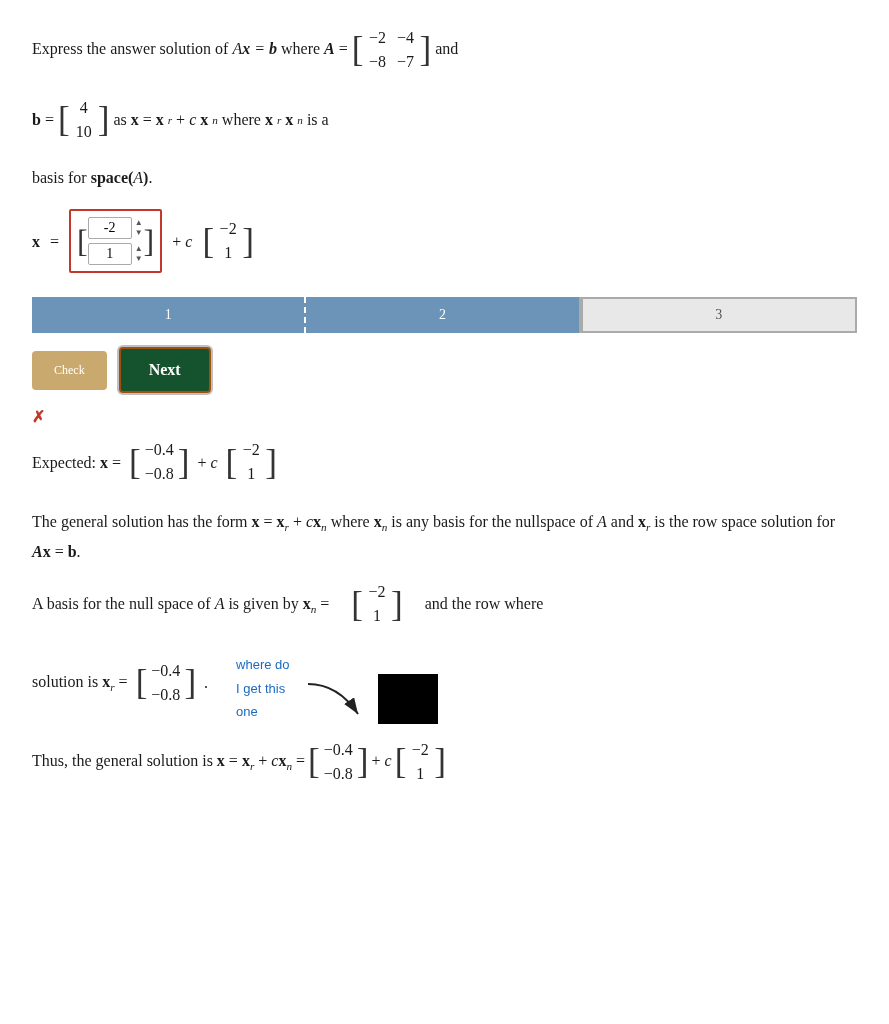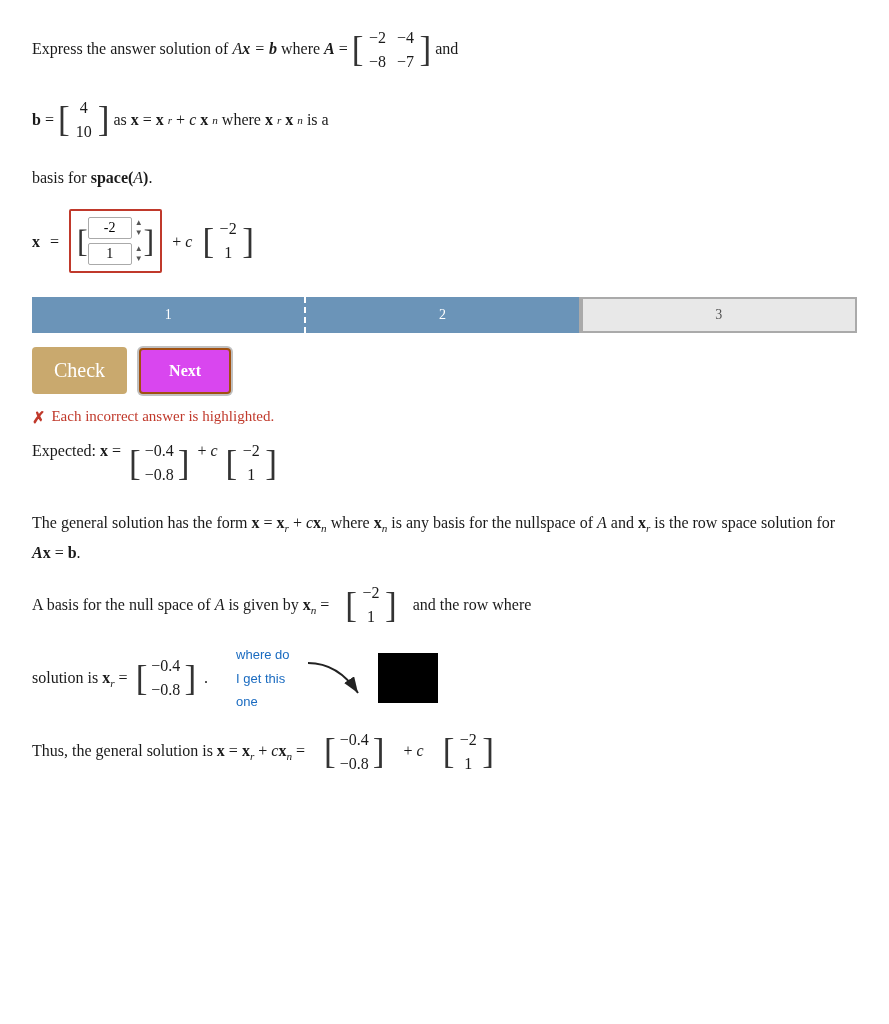--- a/index.html
+++ b/index.html
@@ -115,26 +115,26 @@
       align-items: center;
       gap: 12px;
       margin-bottom: 14px;
     }
     .btn-check {
       background: #c9a96e;
       color: #fff;
       border: none;
       border-radius: 4px;
       padding: 12px 22px;
-      font-size: 20px;
+      font-size: 12px;
       cursor: pointer;
       font-family: Georgia, serif;
     }
     .btn-next {
-      background: #d946ef;
+      background: #14532d;
       color: #fff;
       border: 2px solid #a05010;
       border-radius: 4px;
       padding: 12px 28px;
       font-size: 16px;
       cursor: pointer;
       font-family: Georgia, serif;
       font-weight: bold;
       box-shadow: 0 0 0 2px #c0c0c0;
     }
@@ -264,24 +264,23 @@
   </div>
 </div>
 
 <div class="btn-row">
   <button class="btn-check">Check</button>
   <button class="btn-next">Next</button>
 </div>
 
 <div class="error-msg">
   <span class="error-x">✗</span>
-  <span>Each incorrect answer is highlighted.</span>
-</div>
-
-<div class="section" style="display:flex;align-items:flex-start;gap:8px;margin-left:0;">
+</div>
+
+<div class="section" style="display:flex;align-items:center;gap:8px;margin-left:0;">
   <span>Expected: <b>x</b> =</span>
   <span class="matrix-outer">
     <span class="bracket-left">[</span>
     <span class="matrix-col">
       <span class="matrix-cell">−0.4</span>
       <span class="matrix-cell">−0.8</span>
     </span>
     <span class="bracket-right">]</span>
   </span>
   <span>+ <i>c</i></span>
@@ -295,21 +294,21 @@
   </span>
 </div>
 
 <div class="explanation">
   <p>
     The general solution has the form <b>x</b> = <b>x</b><sub><i>r</i></sub> + <i>c</i><b>x</b><sub><i>n</i></sub>
     where <b>x</b><sub><i>n</i></sub> is any basis for the nullspace of <i>A</i> and
     <b>x</b><sub><i>r</i></sub> is the row space solution for <i><b>A</b></i><b>x</b> = <b>b</b>.
   </p>
 
-  <p style="display:flex;align-items:center;gap:16px;flex-wrap:wrap;">
+  <p style="display:flex;align-items:center;gap:22px;flex-wrap:wrap;">
     <span>A basis for the null space of <i>A</i> is given by <b>x</b><sub><i>n</i></sub> =</span>
     <span class="matrix-outer">
       <span class="bracket-left">[</span>
       <span class="matrix-col">
         <span class="matrix-cell">−2</span>
         <span class="matrix-cell">1</span>
       </span>
       <span class="bracket-right">]</span>
     </span>
     <span>and the row where</span>
@@ -320,36 +319,36 @@
     <span class="matrix-outer">
       <span class="bracket-left">[</span>
       <span class="matrix-col">
         <span class="matrix-cell">−0.4</span>
         <span class="matrix-cell">−0.8</span>
       </span>
       <span class="bracket-right">]</span>
     </span>
     <span>.</span>
 
-    <span style="position:relative;display:inline-flex;align-items:center;margin-left:20px;">
+    <span style="position:relative;display:inline-flex;align-items:flex-end;margin-left:20px;margin-top:11px;">
       <span style="color:#1a6bc0;font-size:13px;font-family:Arial,sans-serif;font-style:normal;margin-right:8px;">where do<br>I get this<br>one</span>
 
       <svg width="80" height="50" style="display:inline-block;vertical-align:middle;">
         <defs>
           <marker id="arrowhead" markerWidth="8" markerHeight="6" refX="8" refY="3" orient="auto">
             <polygon points="0 0, 8 3, 0 6" fill="#222"></polygon>
           </marker>
         </defs>
         <path d="M 10,10 Q 40,10 60,40" stroke="#222" stroke-width="2" fill="none" marker-end="url(#arrowhead)"></path>
       </svg>
       <span style="display:inline-block;width:60px;height:50px;background:#000;vertical-align:middle;"></span>
     </span>
   </p>
 
-  <p style="display:flex;align-items:center;gap:19px;flex-wrap:wrap;margin-top:2px;">
+  <p style="display:flex;align-items:center;gap:3px;flex-wrap:wrap;margin-top:2px;">
     <span>Thus, the general solution is <b>x</b> = <b>x</b><sub><i>r</i></sub> + <i>c</i><b>x</b><sub><i>n</i></sub> =</span>
     <span class="matrix-outer">
       <span class="bracket-left">[</span>
       <span class="matrix-col">
         <span class="matrix-cell">−0.4</span>
         <span class="matrix-cell">−0.8</span>
       </span>
       <span class="bracket-right">]</span>
     </span>
     <span>+ <i>c</i></span>

